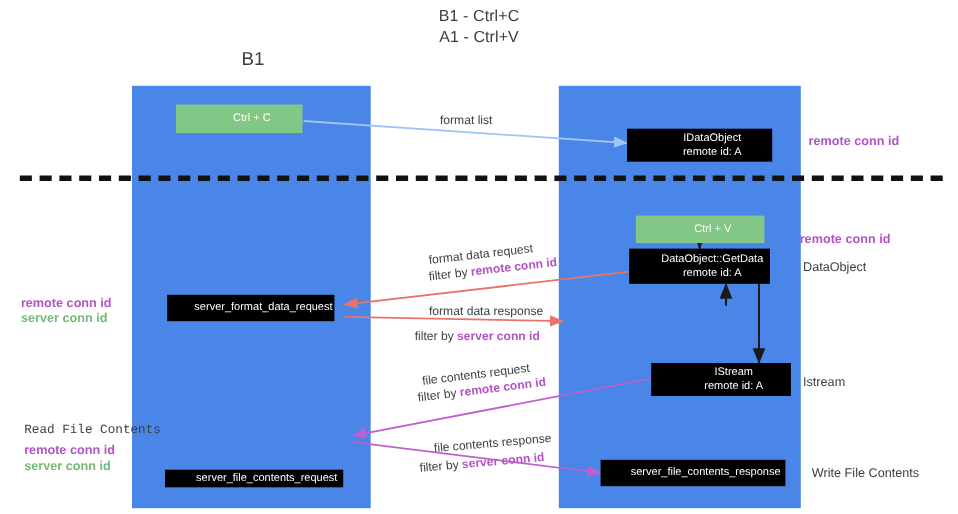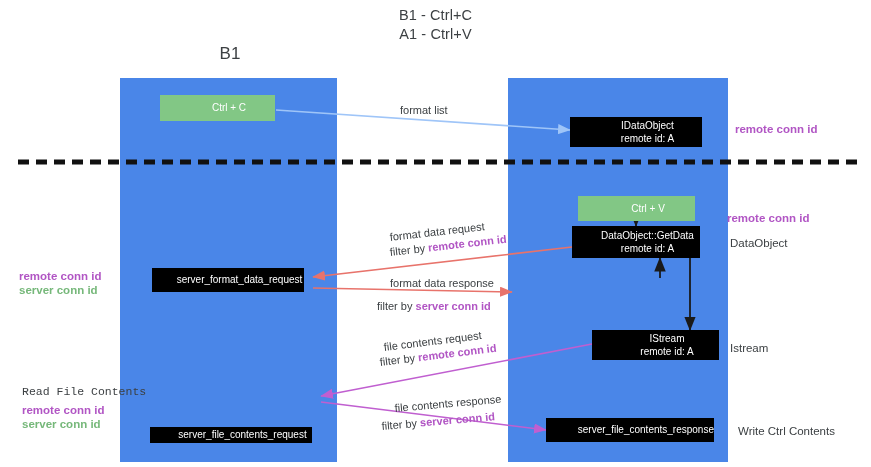--- a/index.html
+++ b/index.html
@@ -131,21 +131,21 @@
 
     <div class="node orange" style="left:592px;top:330px;width:127px;height:30px;">
       <span>IStream</span>
       <span>remote id: A</span>
     </div>
 
     <div class="node orange" style="left:150px;top:384px;width:162px;height:16px;margin-top:43px;">
       <span>server_file_contents_request</span>
     </div>
 
-    <div class="node orange" style="left:546px;top:418px;width:168px;height:24px;align-items:flex-end;">
+    <div class="node orange" style="left:546px;top:418px;width:168px;height:24px;">
       <span>server_file_contents_response</span>
     </div>
 
     <div class="txt" style="left:400px;top:103px;">
       <span>format list</span>
     </div>
 
     <div class="txt rot" style="left:389px;top:230px;transform:rotate(-6.5deg);">
       <span>format data request</span>
     </div>
@@ -184,21 +184,21 @@
 
     <div class="sidelabel" style="left:730px;top:236px;">
       <span>DataObject</span>
     </div>
 
     <div class="sidelabel" style="left:730px;top:341px;">
       <span>Istream</span>
     </div>
 
     <div class="sidelabel" style="left:738px;top:424px;">
-      <span>Write Ctrl Contents</span>
+      <span>Write File Contents</span>
     </div>
 
     <div class="sidelabel" style="left:19px;top:269px;color:#b155c4;font-weight:bold;">
       <span>remote conn id</span>
     </div>
     <div class="sidelabel" style="left:19px;top:283px;color:#76b87a;font-weight:bold;">
       <span>server conn id</span>
     </div>
 
     <div class="sidelabel" style="left:22px;top:384px;font-family:Liberation Mono, monospace;">

